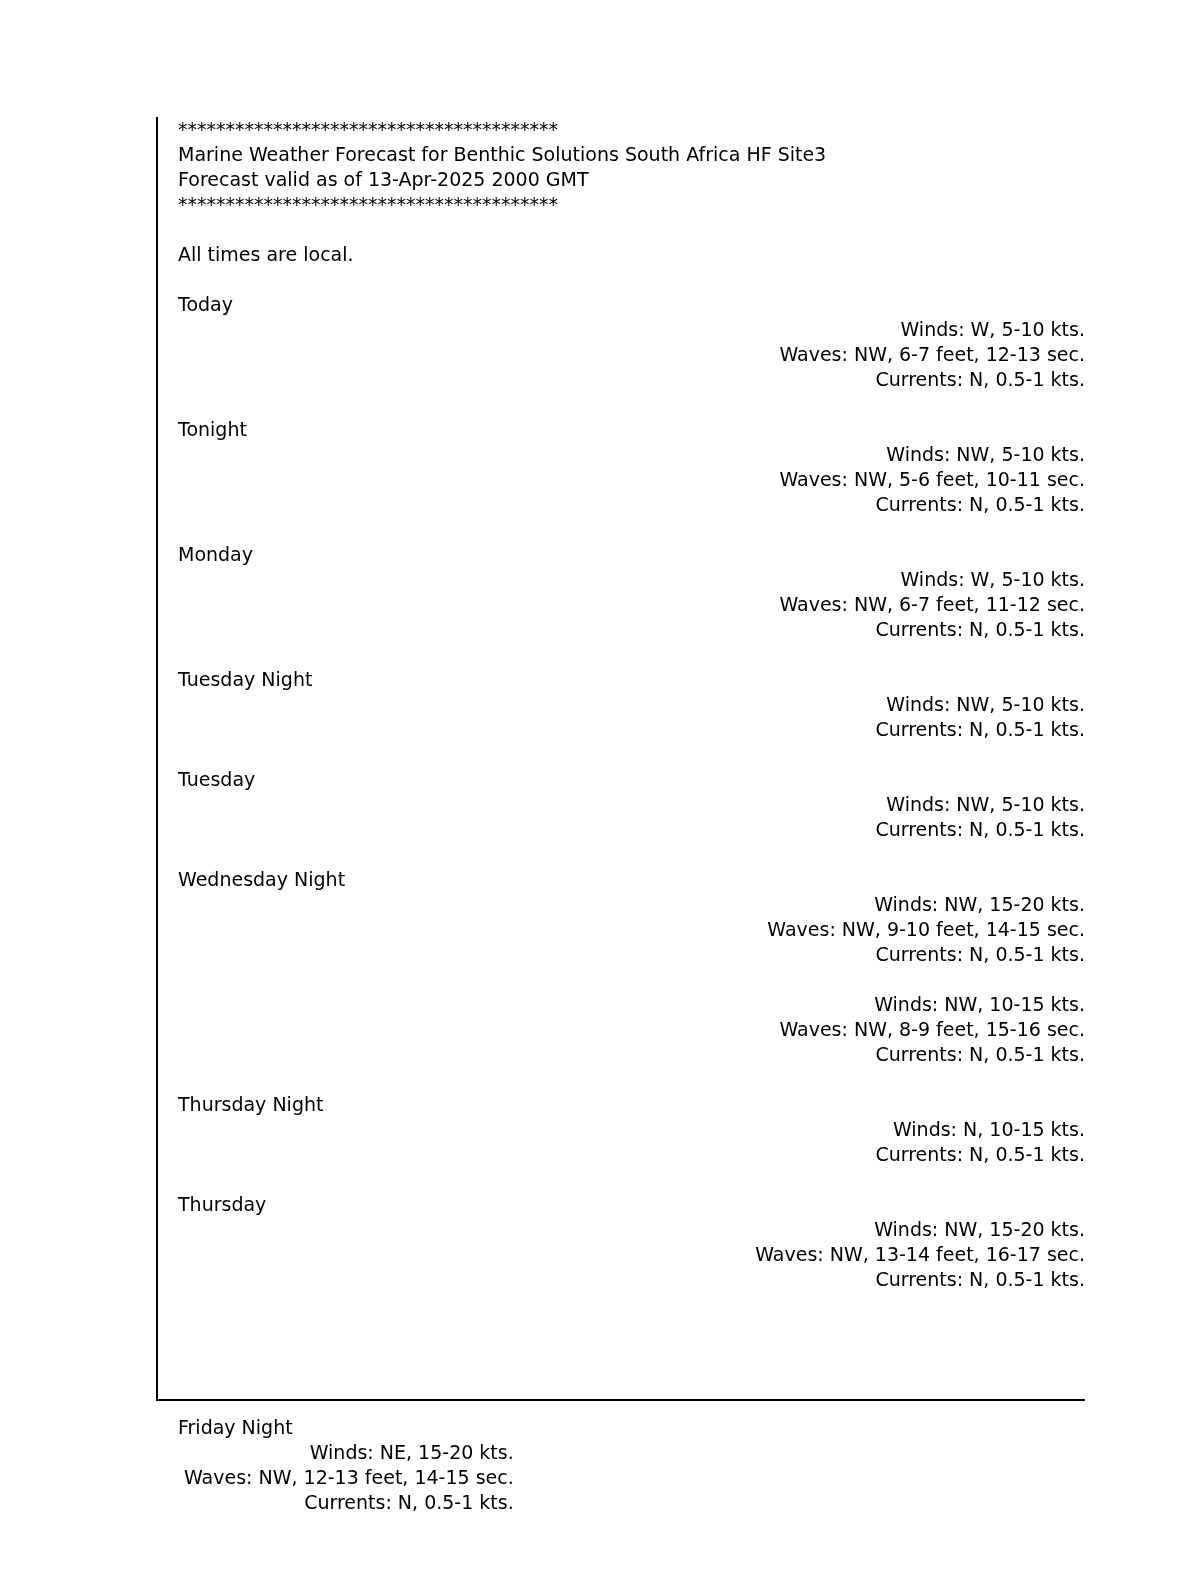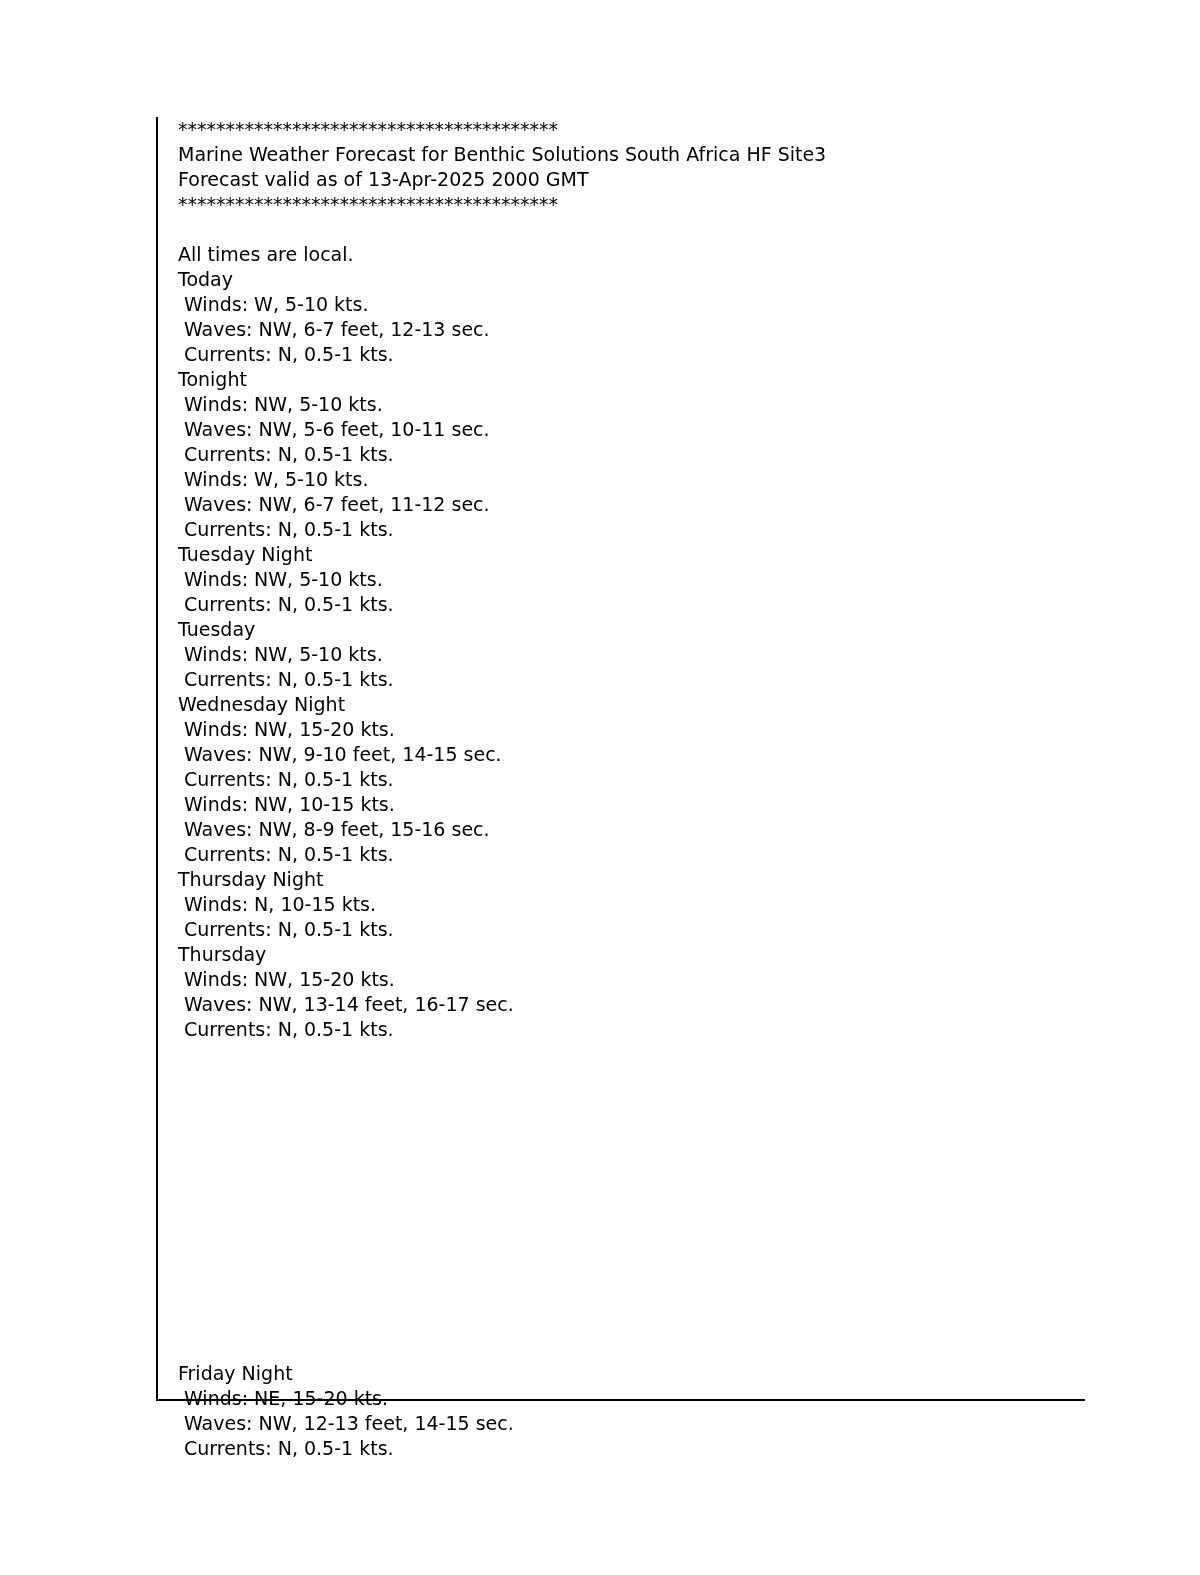--- a/index.html
+++ b/index.html
@@ -20,27 +20,27 @@
     top: 117px;
     width: 929px;
     height: 1284px;
     box-sizing: border-box;
     border-left: 2px solid #000000;
     border-bottom: 2px solid #000000;
     padding-left: 20px;
     overflow: hidden;
   }
   .line { white-space: pre; height: 25px; }
-  .indent { padding-left: 6px; }
+  .indent { padding-left: 6px; text-align: right; }
   .spacer { height: 25px; }
-  .section { }
+  .section { margin-top: 25px; }
   .tail-section {
     position: absolute;
     left: 178px;
-    top: 1361px;
+    top: 1415px;
   }
 </style>
 </head>
 <body>
 
 <div class="page">
 
   <div class="content-box">
 
     <div>
@@ -61,20 +61,21 @@
     </div>
 
     <div class="section">
       <div class="line">Tonight</div>
       <div class="line indent">Winds: NW, 5-10 kts.</div>
       <div class="line indent">Waves: NW, 5-6 feet, 10-11 sec.</div>
       <div class="line indent">Currents: N, 0.5-1 kts.</div>
     </div>
 
     <div class="section">
+      <div class="line">Monday</div>
       <div class="line indent">Winds: W, 5-10 kts.</div>
       <div class="line indent">Waves: NW, 6-7 feet, 11-12 sec.</div>
       <div class="line indent">Currents: N, 0.5-1 kts.</div>
     </div>
 
     <div class="section">
       <div class="line">Tuesday Night</div>
       <div class="line indent">Winds: NW, 5-10 kts.</div>
       <div class="line indent">Currents: N, 0.5-1 kts.</div>
     </div>

